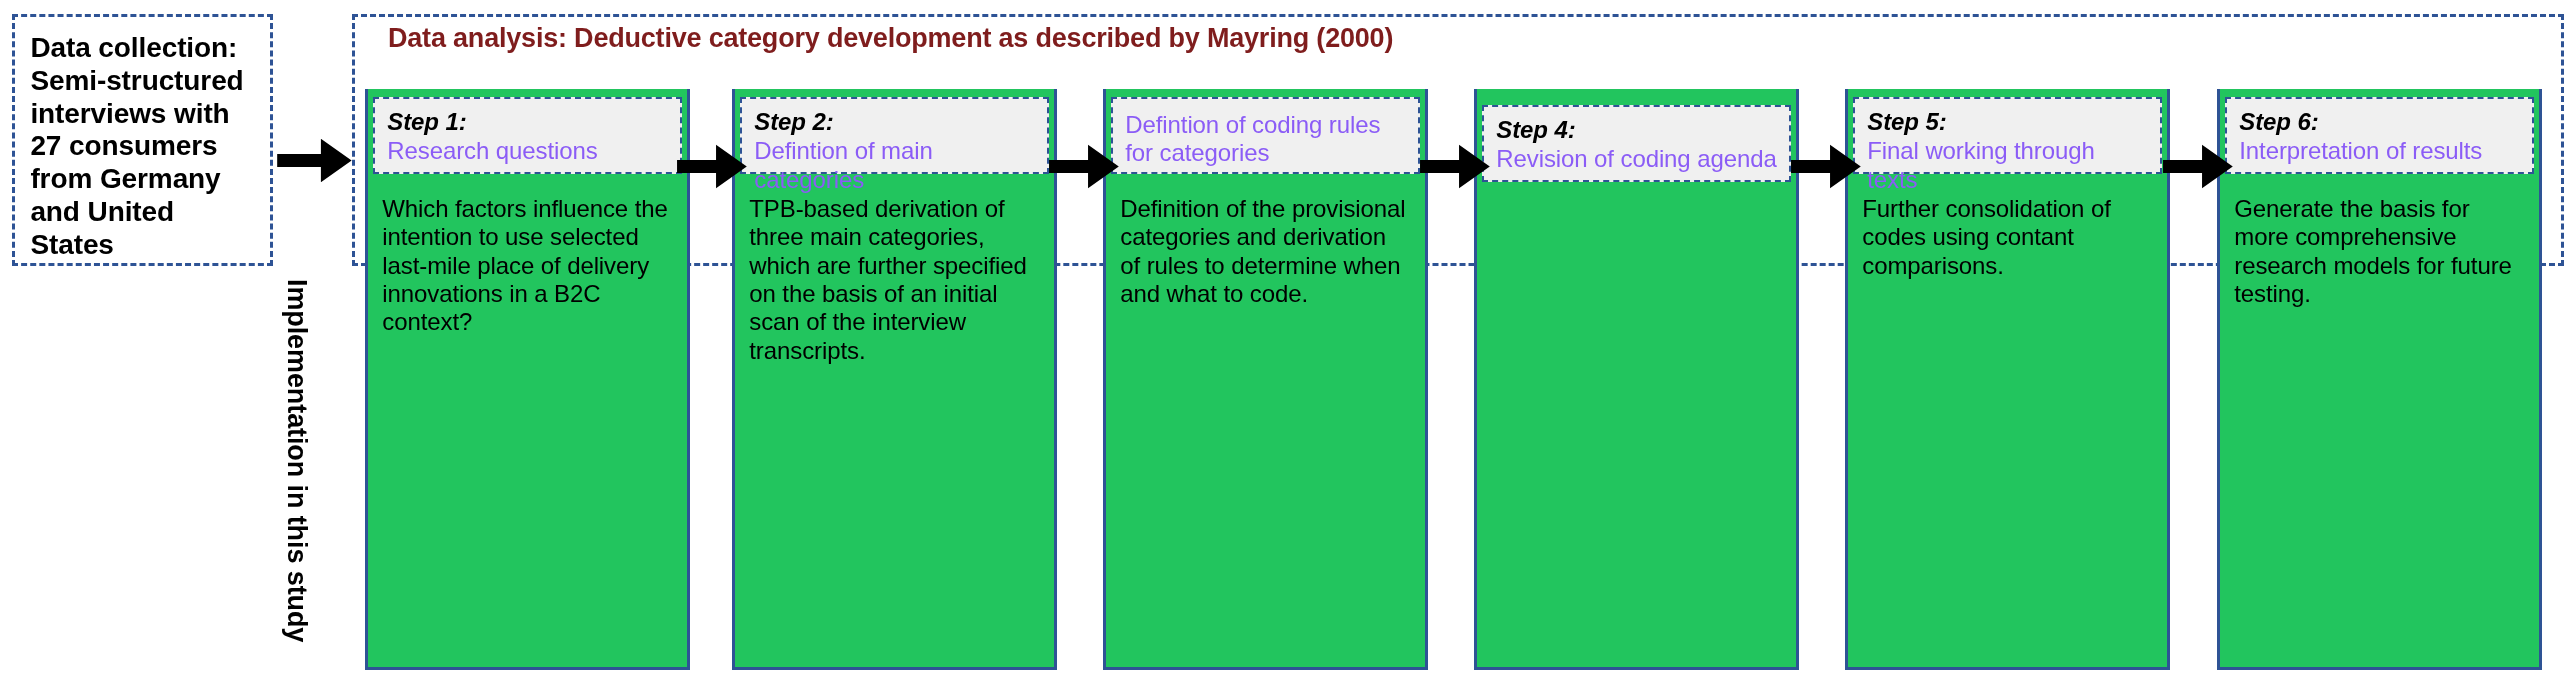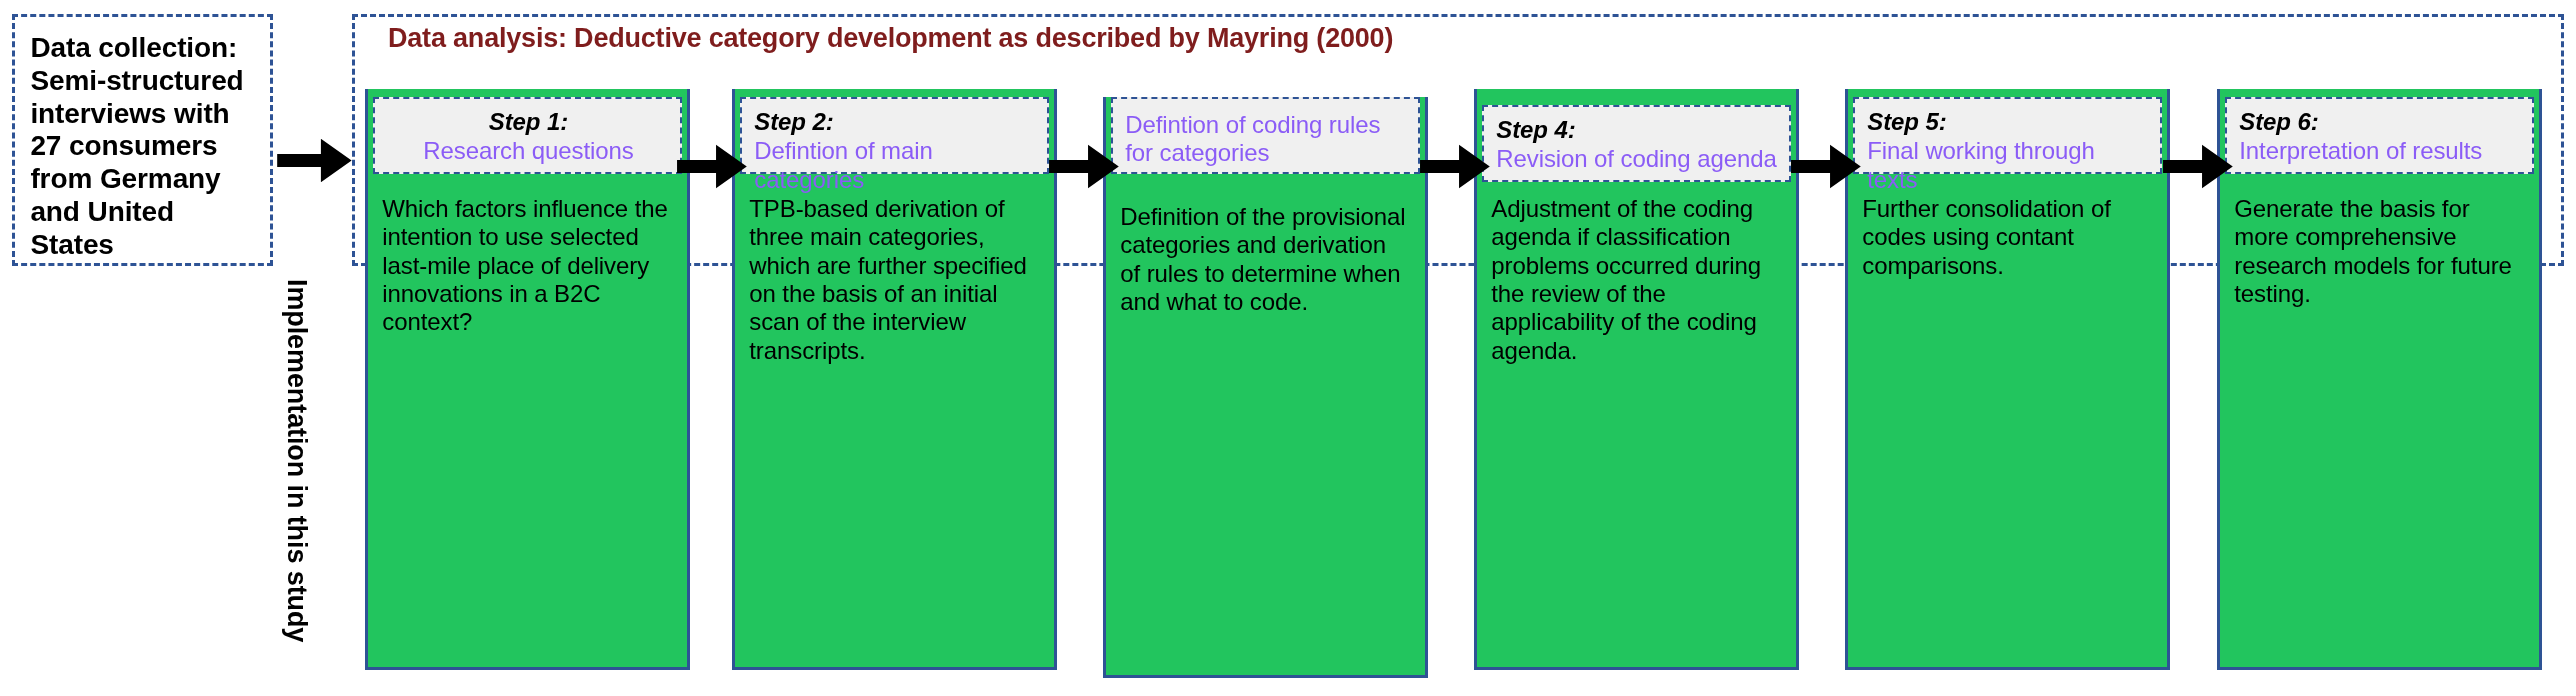--- a/index.html
+++ b/index.html
@@ -162,51 +162,50 @@
   <div class="analysis-box"></div>
   <div class="analysis-title">Data analysis: Deductive category development as described by Mayring (2000)</div>
 
   <div class="vertical-label">Implementation in this study</div>
 
   <div class="step-col" style="left:365px;">
     <div class="step-body" style="top:0; height:581px;">
       <div style="height:87px;"></div>
       <p>Which factors influence the intention to use selected last-mile place of delivery innovations in a B2C context?</p>
     </div>
-    <div class="step-head" style="top:8.3px;text-align:center;">
+    <div class="step-head" style="top:8.3px;">
       <div class="step-num">Step 1:</div>
       <div class="step-title">Research questions</div>
     </div>
   </div>
 
   <div class="step-col" style="left:732px;">
     <div class="step-body" style="top:0; height:581px;">
       <div style="height:87px;"></div>
       <p>TPB-based derivation of three main categories, which are further specified on the basis of an initial scan of the interview transcripts.</p>
     </div>
     <div class="step-head" style="top:8.3px;">
       <div class="step-num">Step 2:</div>
       <div class="step-title">Defintion of main categories</div>
     </div>
   </div>
 
   <div class="step-col" style="left:1103px;">
-    <div class="step-body" style="top:8px; height:581px;">
+    <div class="step-body" style="top:0; height:581px;">
       <div style="height:87px;"></div>
       <p>Definition of the provisional categories and derivation of rules to determine when and what to code.</p>
     </div>
     <div class="step-head" style="top:8.3px;">
       <div class="step-title">Defintion of coding rules for categories</div>
     </div>
   </div>
 
   <div class="step-col" style="left:1474px;">
     <div class="step-body" style="top:0; height:581px;">
       <div style="height:87px;"></div>
-      <p>Adjustment of the coding agenda if classification problems occurred during the review of the applicability of the coding agenda.</p>
     </div>
     <div class="step-head" style="top:16px;">
       <div class="step-num">Step 4:</div>
       <div class="step-title">Revision of coding agenda</div>
     </div>
   </div>
 
   <div class="step-col" style="left:1845px;">
     <div class="step-body" style="top:0; height:581px;">
       <div style="height:87px;"></div>

